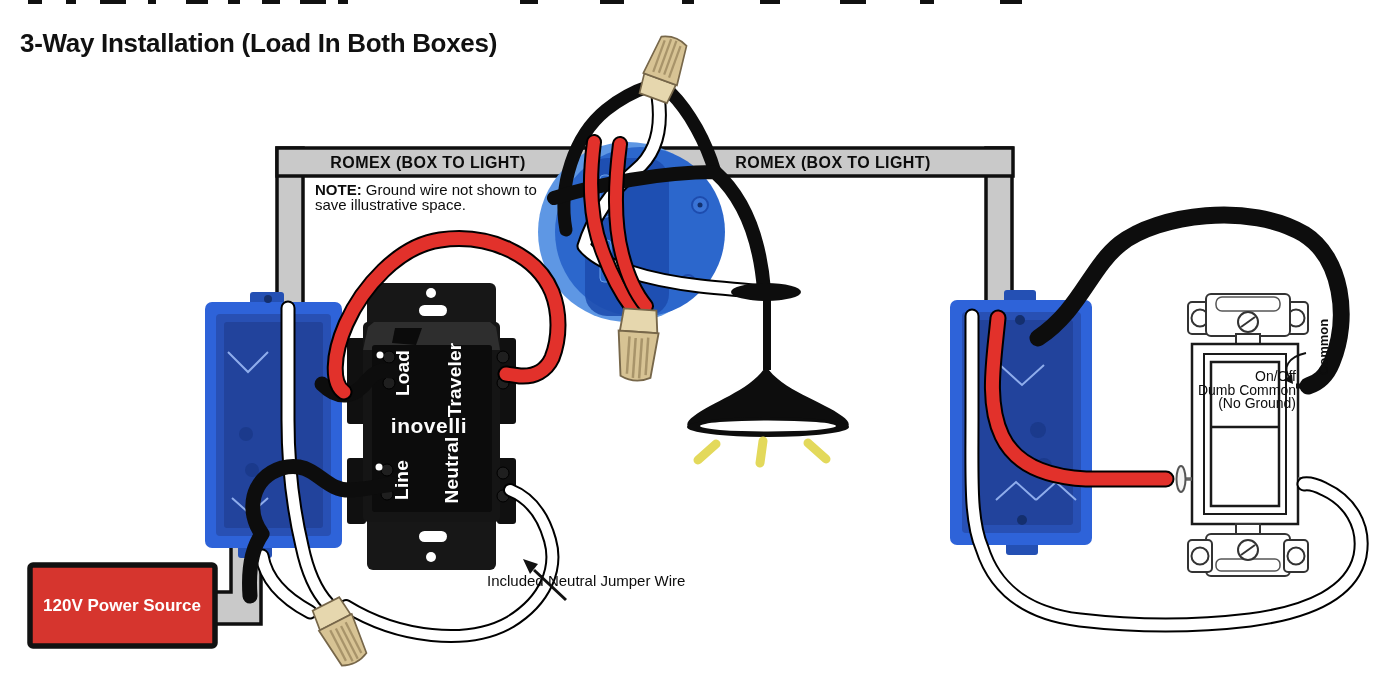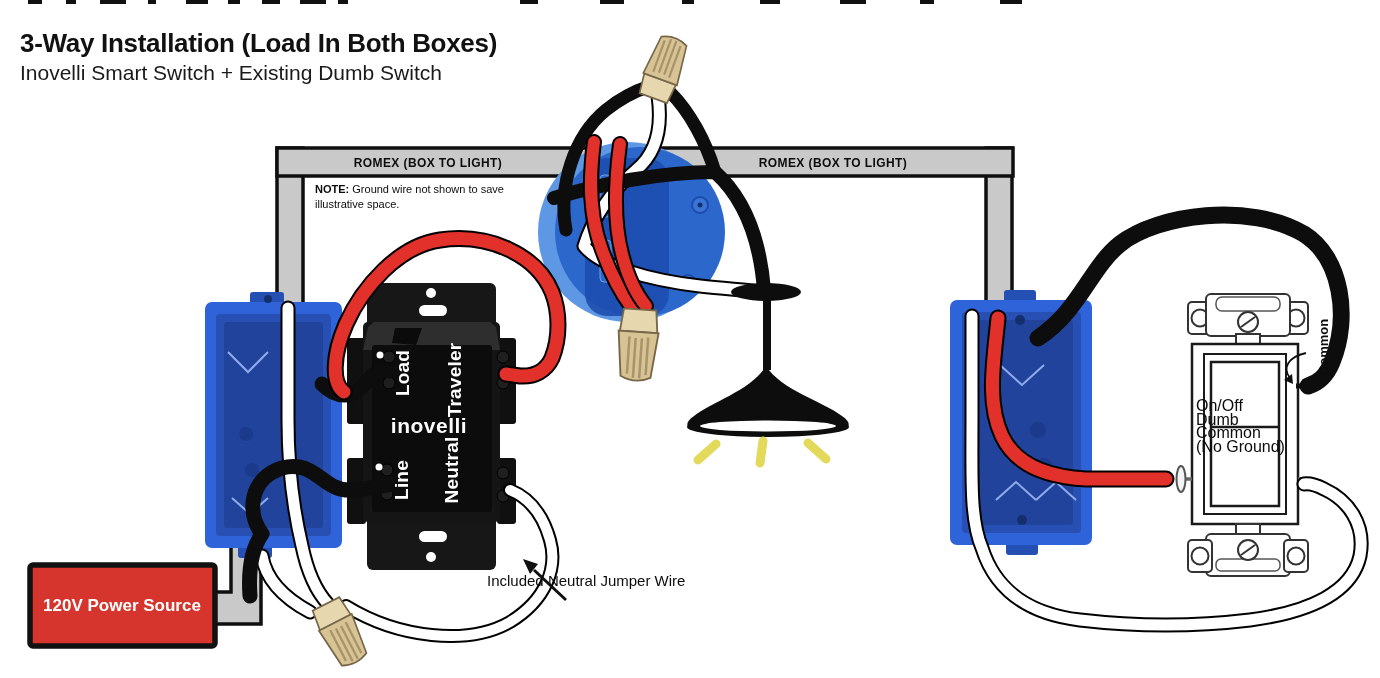--- a/index.html
+++ b/index.html
@@ -4,29 +4,29 @@
 <style>
   html,body{margin:0;padding:0;background:#fff;}
   #stage{position:relative;width:1380px;height:678px;background:#fff;overflow:hidden;
          font-family:"Liberation Sans",sans-serif;border-radius:27px;}
   #gfx{position:absolute;left:0;top:0;}
   .ov{position:absolute;white-space:nowrap;color:#111;}
   .ctr{transform:translate(-50%,-50%);}
   .rot{transform:translate(-50%,-50%) rotate(-90deg);}
   .title{left:20px;top:28px;font-size:26px;font-weight:bold;letter-spacing:-0.3px;}
   .subtitle{left:20px;top:61px;font-size:21px;font-weight:normal;color:#1a1a1a;}
-  .romex{font-size:12px;font-weight:bold;letter-spacing:0.4px;color:#0c0c0c;}
-  .note{left:315px;top:182px;font-size:11px;width:222px;white-space:normal;line-height:15px;color:#0c0c0c;}
+  .romex{font-size:16px;font-weight:bold;letter-spacing:0.4px;color:#0c0c0c;}
+  .note{left:315px;top:182px;font-size:15px;width:222px;white-space:normal;line-height:15px;color:#0c0c0c;}
   .note b{font-weight:bold;}
   .termlabel{font-size:19px;font-weight:bold;color:#fff;letter-spacing:0.2px;}
   .brand{font-size:21px;font-weight:600;color:#fbfbfb;letter-spacing:0.5px;}
   .powertext{left:122px;top:605px;width:224px;transform:translate(-50%,-50%);
              text-align:center;font-size:17px;font-weight:bold;color:#fff;line-height:21px;white-space:normal;}
   .dumbtext{left:1246px;top:390px;width:100px;transform:translate(-50%,-50%);
-            text-align:left;font-size:16px;line-height:13.5px;color:#0c0c0c;white-space:normal;margin-top:36px;}
+            text-align:right;font-size:14px;line-height:13.5px;color:#0c0c0c;white-space:normal;}
   .common{font-size:13px;font-weight:bold;color:#0c0c0c;}
   .jumper{left:487px;top:572px;font-size:15px;color:#0c0c0c;}
 </style>
 </head>
 <body>
 
 <div id="stage">
 
 <svg id="gfx" width="1380" height="678" viewBox="0 0 1380 678">
   <defs>
@@ -238,21 +238,20 @@
     <line x1="566" y1="600" x2="534" y2="570" stroke-width="3"></line>
     <polygon points="523,559 538,564 530,574" stroke="none"></polygon>
   </g>
   <g>
     <path d="M 1306,353 C 1288,357 1282,368 1290,378" fill="none" stroke="#111" stroke-width="1.8"></path>
     <polygon points="1293,384 1292,374 1284,380" fill="#111" stroke="none"></polygon>
   </g>
 </svg>
 
 <div class="ov title">3-Way Installation (Load In Both Boxes)</div>
-<div class="ov subtitle">Inovelli Smart Switch + Existing Dumb Switch</div>
 
 <div class="ov romex ctr" style="left:428px;top:163px;">ROMEX (BOX TO LIGHT)</div>
 <div class="ov romex ctr" style="left:833px;top:163px;">ROMEX (BOX TO LIGHT)</div>
 
 <div class="ov note"><b>NOTE:</b><span> Ground wire not shown to save illustrative space.</span></div>
 
 <div class="ov termlabel rot" style="left:403px;top:373px;">Load</div>
 <div class="ov termlabel rot" style="left:455px;top:380px;">Traveler</div>
 <div class="ov termlabel rot" style="left:452px;top:470px;">Neutral</div>
 <div class="ov termlabel rot" style="left:402px;top:480px;">Line</div>

